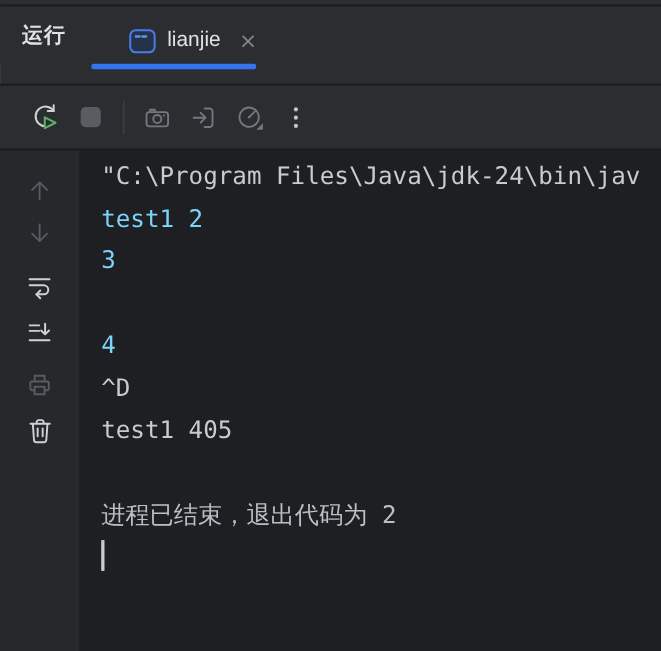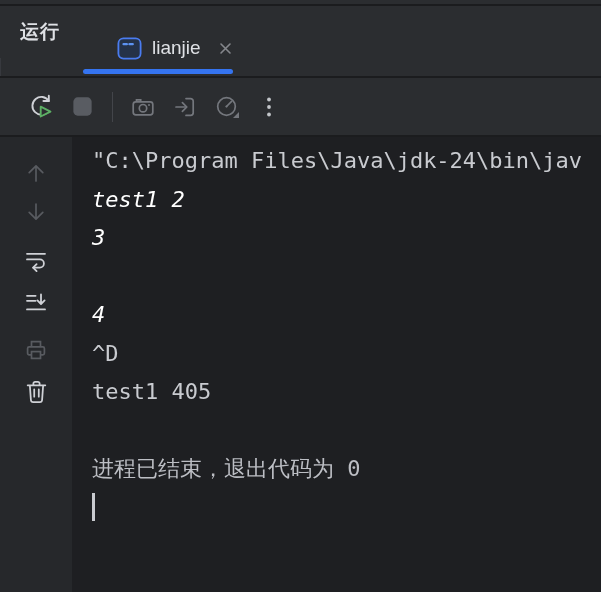--- a/index.html
+++ b/index.html
@@ -8,21 +8,21 @@
     font-family:"Liberation Sans","DejaVu Sans",sans-serif;overflow:hidden;
     box-shadow:inset 1px 0 0 #37393e;
   }
   .top-strip{position:absolute;top:0;left:0;right:0;height:4px;background:#2b2d30;}
   .top-line{position:absolute;top:4px;left:0;right:0;height:2px;background:#1b1c1e;}
 
   
   .header{position:absolute;top:6px;left:0;right:0;height:52px;background:#2b2d30;}
   .panel-title{position:absolute;left:20px;top:50%;transform:translateY(-50%);
     color:#dfe1e5;font-size:19px;font-weight:bold;letter-spacing:1px;}
-  .tab{position:absolute;left:83px;top:16px;height:100%;display:flex;align-items:center;
+  .tab{position:absolute;left:83px;top:5px;height:100%;display:flex;align-items:center;
     padding:0 14px 0 34px;cursor:pointer;}
   .tab-icon{width:25px;height:23px;display:inline-flex;margin-right:10px;}
   .tab-label{color:#dfe1e5;font-size:19px;}
   .tab-close{margin-left:16px;display:inline-flex;width:17px;height:17px;}
   .tab-underline{position:absolute;left:0;bottom:0;width:150px;height:5px;
     border-radius:3px;background:#3574f0;}
 
   .divider-h{position:absolute;left:0;right:0;height:2px;background:#1b1c1e;}
 
   
@@ -38,21 +38,21 @@
   .left-rail{width:72px;background:#26282b;display:flex;flex-direction:column;
     align-items:center;padding-top:20px;flex:none;}
   .rbtn{width:32px;height:32px;display:flex;align-items:center;justify-content:center;
     background:transparent;border:none;padding:0;cursor:pointer;}
   .gap7{margin-top:7px;} .gap16{margin-top:16px;} .gap11{margin-top:11px;}
   .gap15{margin-top:15px;} .gap10{margin-top:10px;}
 
   .console{flex:1;background:#1e1f22;padding:5px 0 0 20px;overflow:hidden;
     font-family:"DejaVu Sans Mono","Liberation Mono",monospace;font-size:22px;}
   .console-line{height:38.5px;line-height:38.5px;white-space:pre;color:#c9cbd0;}
-  .console-line.input{color:#ffffff;font-style:italic;}
+  .console-line.input{color:#7dd3fc;}
   .console-line.system{color:#bcbec4;}
   .caret{display:inline-block;width:3px;height:28px;background:#c9cbd0;
     vertical-align:middle;margin-top:-4px;}
 
   svg{display:block;}
 </style>
 </head>
 <body>
 
 <div class="app">
@@ -196,17 +196,17 @@
     </div>
     <div class="console">
         <div class="console-line stdout">"C:\Program Files\Java\jdk-24\bin\jav</div>
         <div class="console-line input">test1 2</div>
         <div class="console-line input">3</div>
         <div class="console-line stdout"></div>
         <div class="console-line input">4</div>
         <div class="console-line stdout">^D</div>
         <div class="console-line stdout">test1 405</div>
         <div class="console-line stdout"></div>
-        <div class="console-line system">进程已结束，退出代码为 0</div>
+        <div class="console-line system">进程已结束，退出代码为 2</div>
         <div class="console-line stdout"><span class="caret"></span></div>
       </div>
   </div>
 </div>
 
 </body></html>

